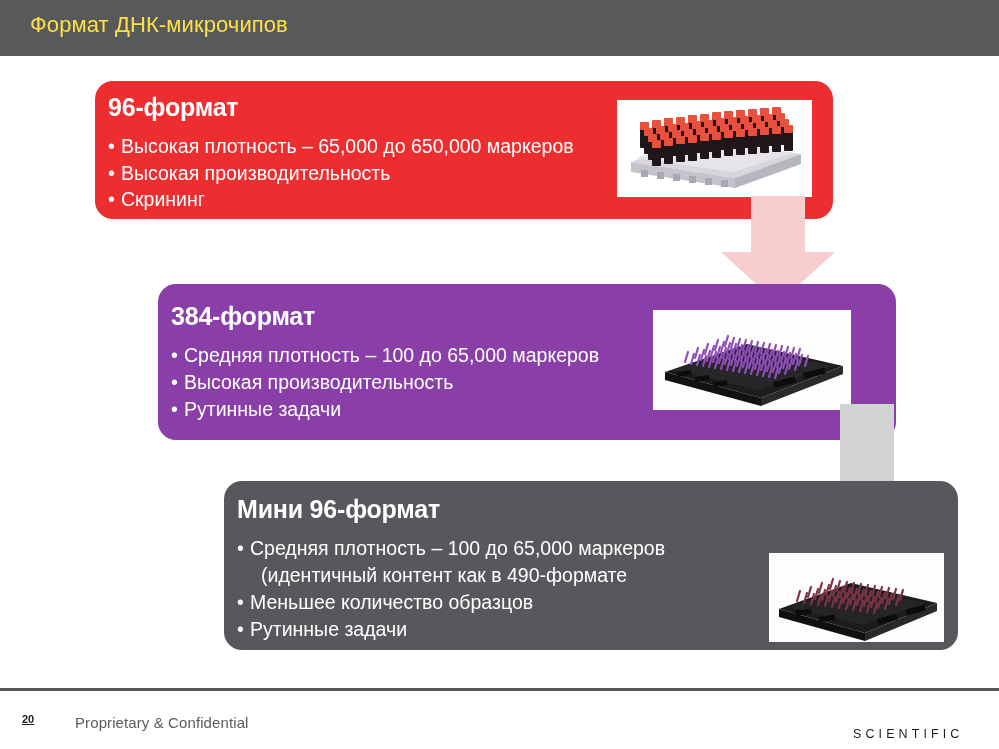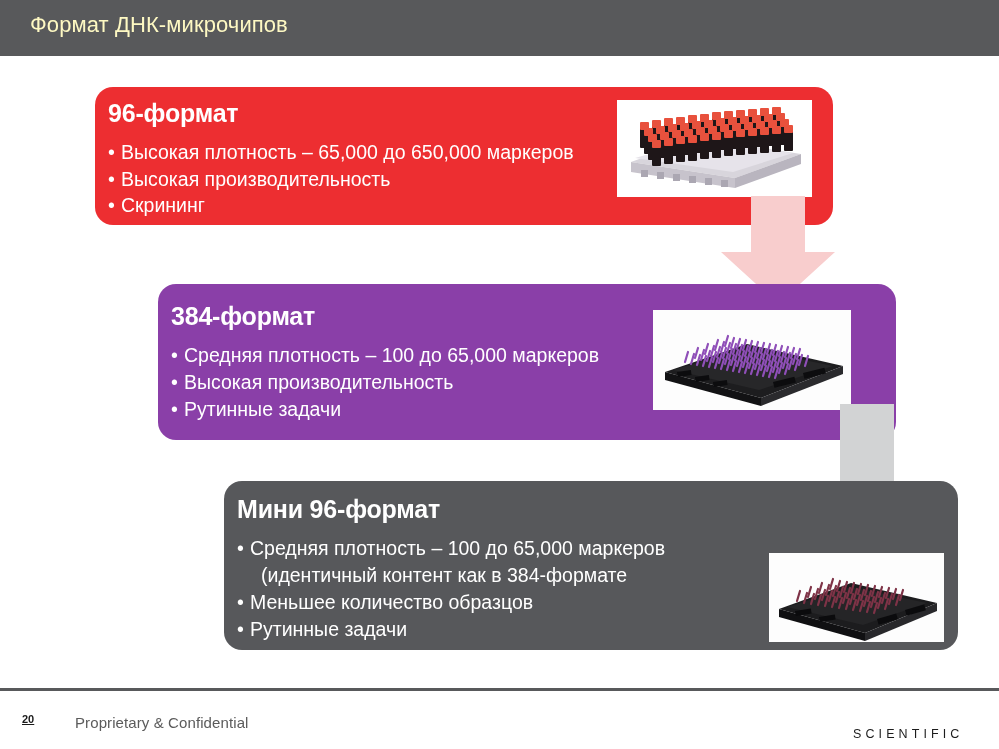--- a/index.html
+++ b/index.html
@@ -24,21 +24,21 @@
     top: 0;
     width: 999px;
     height: 56px;
     background: #58595b;
   }
   .slide-header .title {
     position: absolute;
     left: 30px;
     top: 12px;
     font-size: 22px;
-    color: #fef9c3;
+    color: #fde047;
     letter-spacing: 0.1px;
     white-space: nowrap;
   }
 
   
   .card {
     position: absolute;
     border-radius: 18px;
     box-sizing: border-box;
   }
@@ -66,21 +66,21 @@
     left: 0;
     top: 0;
   }
   .bullets li .bullet-text {
     display: inline-block;
   }
 
   
   #card-96 {
     left: 95px;
-    top: 87px;
+    top: 81px;
     width: 738px;
     height: 138px;
     background: #ed2e31;
   }
   #card-96 .card-title {
     left: 13px;
     top: 12px;
     font-size: 25px;
   }
   #card-96 .bullets {
@@ -550,21 +550,21 @@
 <div class="arrow" id="arrow-2">
   <svg width="116" height="136" viewBox="0 0 116 136">
     <polygon points="31,0 85,0 85,84 116,84 58,136 0,84 31,84" fill="#d2d3d4"></polygon>
   </svg>
 </div>
 
 <div class="card" id="card-mini96">
   <div class="card-title">Мини 96-формат</div>
   <ul class="bullets">
     <li><span class="bullet-dot">•</span><span class="bullet-text">Средняя плотность – 100 до 65,000 маркеров</span></li>
-    <li class="cont"><span class="bullet-text">(идентичный контент как в 384-формате</span></li>
+    <li class="cont"><span class="bullet-text">(идентичный контент как в 490-формате</span></li>
     <li><span class="bullet-dot">•</span><span class="bullet-text">Меньшее количество образцов</span></li>
     <li><span class="bullet-dot">•</span><span class="bullet-text">Рутинные задачи</span></li>
   </ul>
 </div>
 
 <div class="photo" id="photo-mini96">
   <svg class="plate" viewBox="0 0 175 89" preserveAspectRatio="none">
     <rect x="0" y="0" width="175" height="89" fill="#fdfdfd"></rect>
     <polygon points="10,56 96,80 168,50 82,30" fill="#1c1c1e"></polygon>
     <polygon points="10,56 96,80 96,88 10,64" fill="#101012"></polygon>

